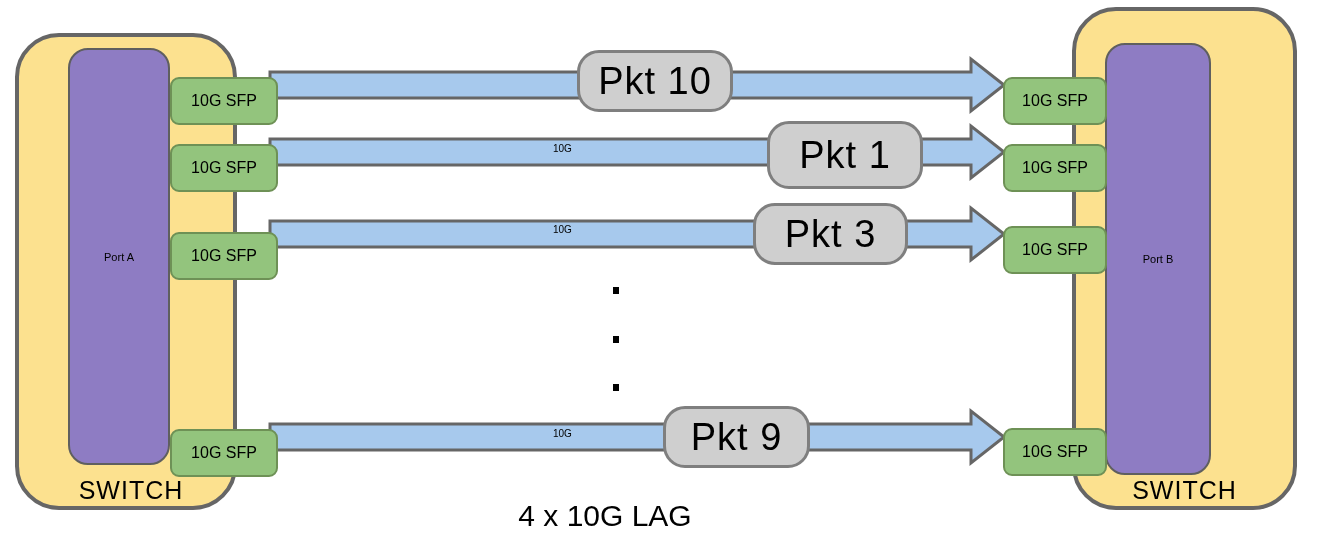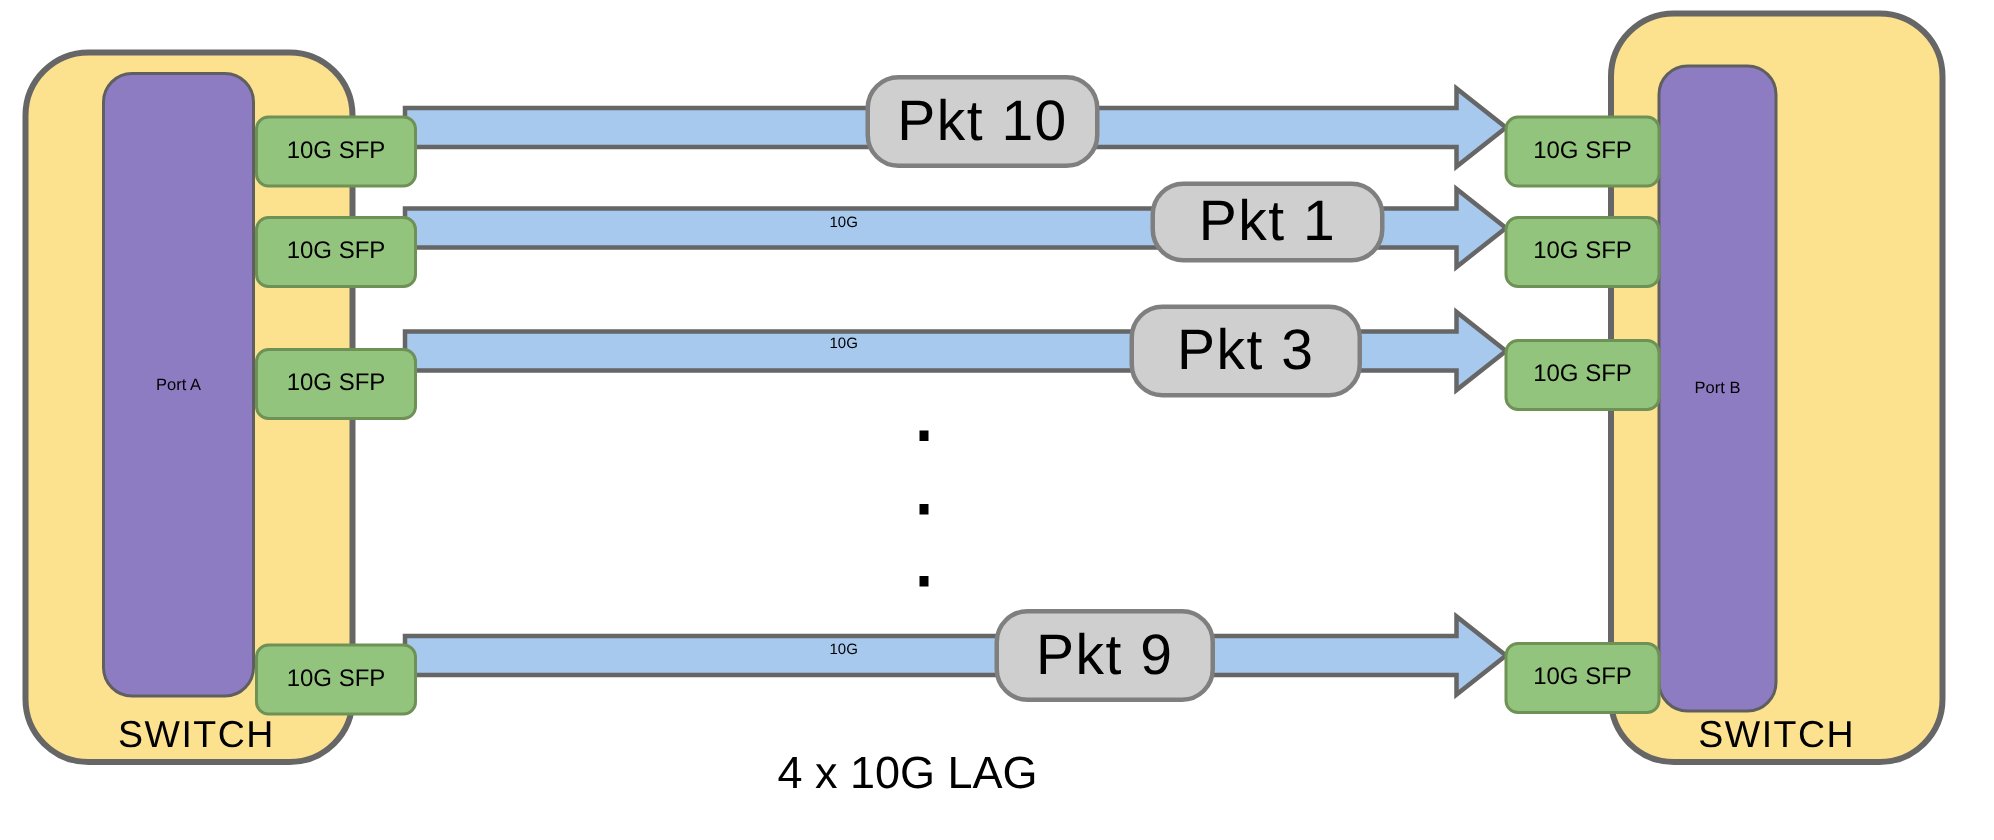--- a/index.html
+++ b/index.html
@@ -25,21 +25,21 @@
 
   
   .port {
     background: var(--port-fill, #8E7CC3);
     border: 2px solid #5f5f5f;
     border-radius: 20px;
     display: flex; align-items: center; justify-content: center;
     font-size: 11px;
   }
   .port-a { left: 68px;   top: 48px; width: 102px; height: 417px; }
-  .port-b { left: 1105px; top: 43px; width: 80px; height: 432px; }
+  .port-b { left: 1105px; top: 43px; width: 106px; height: 432px; }
 
   
   .sw-label {
     text-align: center;
     font-size: 25px;
     letter-spacing: 1px;
   }
   .sw-label-left  { left: 20px;   top: 476px; width: 222px; }
   .sw-label-right { left: 1072px; top: 476px; width: 225px; }
 
@@ -68,21 +68,21 @@
   .pkt {
     background: var(--packet-fill, #CFCFCF);
     border: 3px solid #7F7F7F;
     border-radius: 22px;
     display: flex; align-items: center; justify-content: center;
     font-size: 38px;
     letter-spacing: 1px;
   }
   .pkt-10 { left: 577px; top: 50px;  width: 156px; height: 62px; }
   .pkt-0  { left: 780px; top: 55px;  width: 157px; height: 63px; }
-  .pkt-1  { left: 767px; top: 121px; width: 156px; height: 54px; }
+  .pkt-1  { left: 767px; top: 121px; width: 156px; height: 68px; }
   .pkt-2  { left: 753px; top: 203px; width: 155px; height: 62px; }
   .pkt-9  { left: 663px; top: 406px; width: 147px; height: 62px; }
 
   
   .speed {
     left: 553px; width: 100px;
     text-align: left;
     font-size: 10px;
   }
   .speed-2 { top: 143px; }

